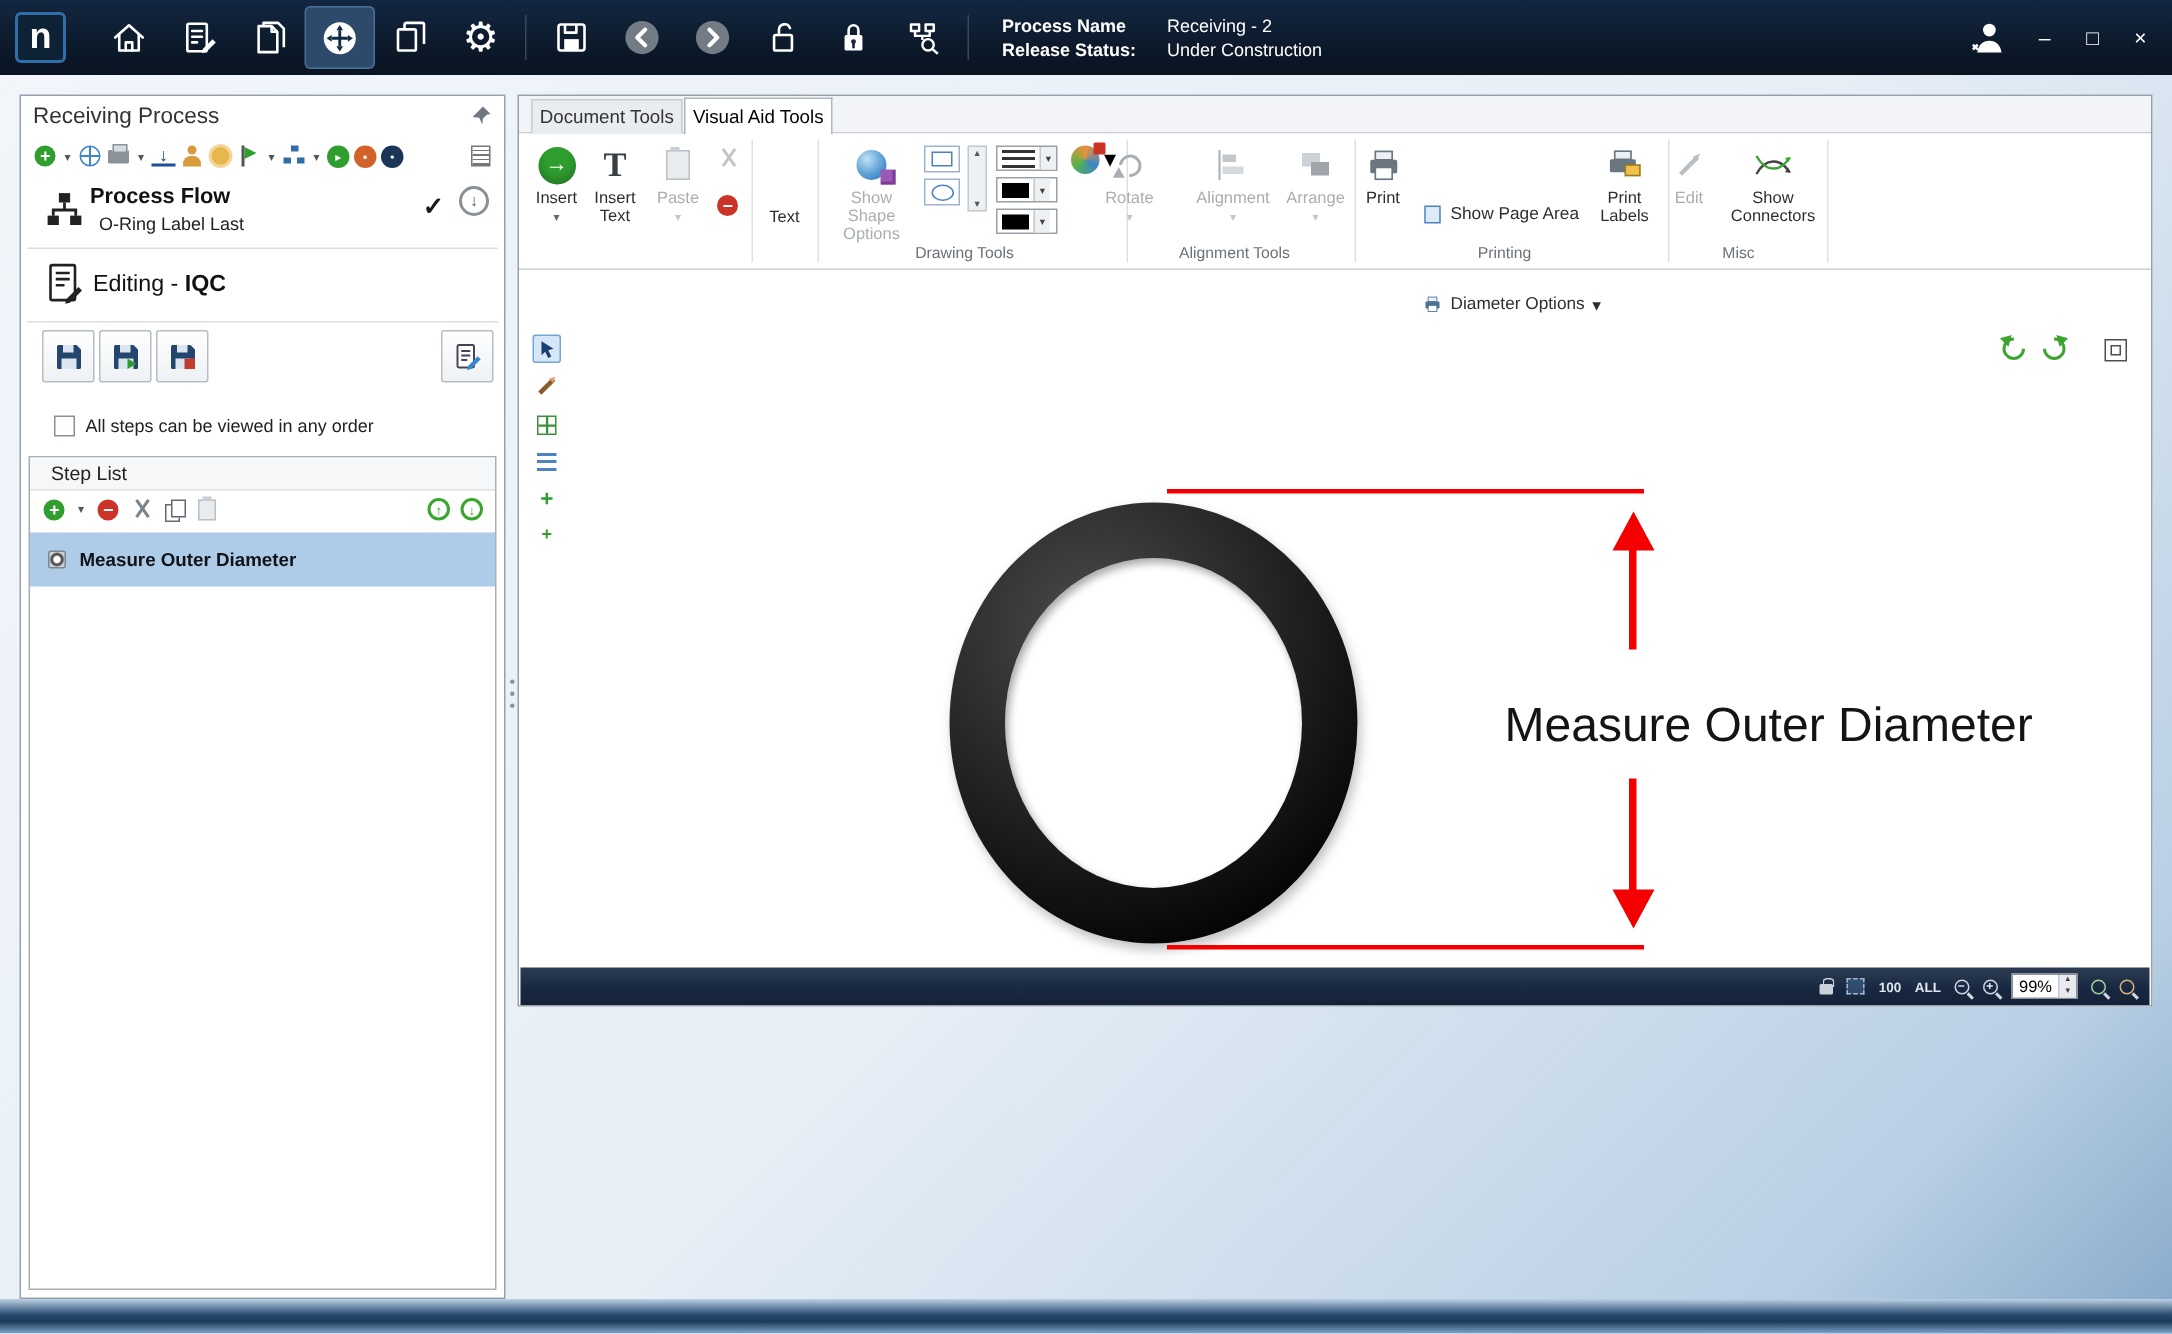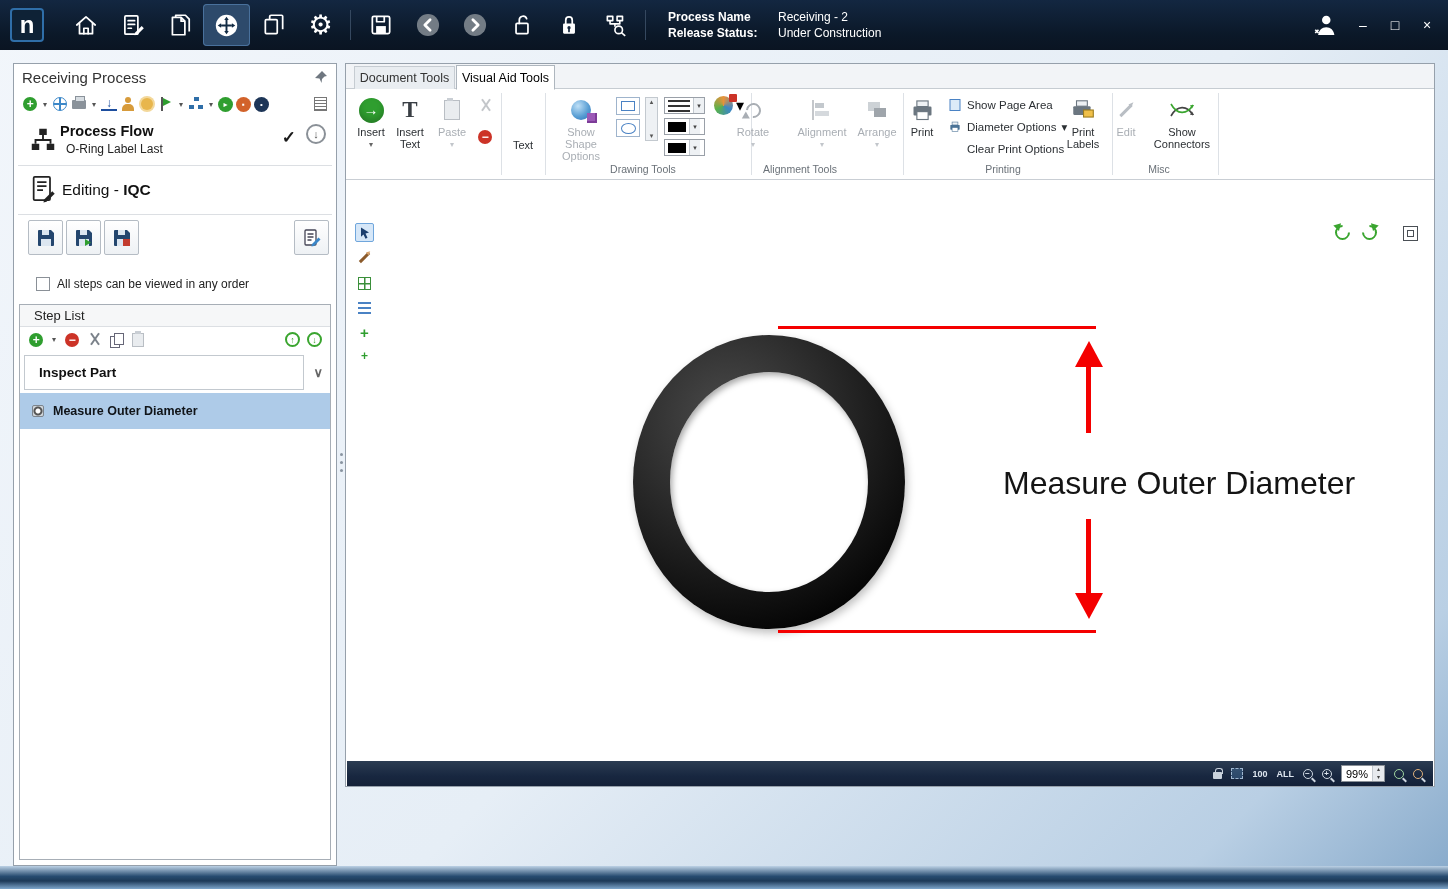--- a/index.html
+++ b/index.html
@@ -23,21 +23,21 @@
   .tb-sep { width:1px; height:30px; background:#35485f; margin:0 6px; }
   .proc-info { margin-left:16px; font-size:12px; line-height:16px; white-space:nowrap; }
   .proc-info .row { display:flex;gap:18px; }
   .proc-info b { width:92px; font-weight:bold; }
   .win-right { margin-left:auto; display:flex; align-items:center; margin-right:12px; gap:14px; }
   .win-ctl { font-size:14px; color:#fff; width:18px; text-align:center; cursor:default; }
 
   
   .left-panel { position:absolute; left:13px; top:63px; width:324px; height:803px; background:#fff;
     border:1px solid #96a0ab; font-size:12px; color:#222; }
-  .main-panel { position:absolute; left:345px; top:63px; width:1090px; height:724px; background:#fff;
+  .main-panel { position:absolute; left:345px; top:63px; width:1090px; height:608px; background:#fff;
     border:1px solid #96a0ab; }
   .splitter { position:absolute; left:338px; top:63px; width:6px; height:803px; }
   .splitter i { position:absolute; left:2px; top:390px; width:3px; height:3px; border-radius:50%; background:#8a95a1;
     box-shadow:0 8px 0 #8a95a1, 0 16px 0 #8a95a1; }
 
   
   .lp-header { position:absolute; top:0; left:0; right:0; height:26px; display:flex; align-items:center; padding:0 8px; }
   .lp-title { font-size:15px; color:#333; }
   .pin { margin-left:auto; }
   .lp-toolbar { position:absolute; top:28px; left:0; right:0; height:24px; display:flex; align-items:center; padding:0 8px; gap:3px; }
@@ -135,21 +135,21 @@
   .lines-ic { width:22px; height:12px; background:repeating-linear-gradient(180deg,#333 0 2px,transparent 2px 5px); }
   .combo { display:flex; align-items:center; border:1px solid #9aa0a8; background:#fff; height:17px; }
   .combo .sw { width:18px; height:10px; background:#000; margin:0 3px; }
   .combo .cc { width:11px; height:100%; background:#eef1f4; border-left:1px solid #c3c9cf; font-size:7px; color:#444;
     display:flex; align-items:center; justify-content:center; }
   .paint { width:19px; height:19px; border-radius:50%; background:conic-gradient(#e8923a,#3b87c8,#58b14c,#e8923a); position:relative; }
   .paint::after { content:""; position:absolute; right:-4px; top:-2px; width:8px; height:8px; background:#cc3327; border-radius:1px; }
   .arc { width:15px; height:15px; border:2.5px solid #a9aeb4; border-radius:50%; border-left-color:transparent; transform:rotate(-40deg); position:relative; }
   .arc::after { content:""; position:absolute; left:-6px; top:-3px; border:4px solid transparent; border-bottom:7px solid #a9aeb4; transform:rotate(40deg); }
   .pr-stack { position:absolute; left:602px; top:5px; width:160px; font-size:11.5px; color:#2b2f33; }
-  .pr-item { display:flex; align-items:center; gap:5px; height:22px; }
+  .pr-item { display:flex; align-items:center; gap:5px; height:22px;margin-top:38px; }
   .pencil-g { width:16px; height:3px; background:#b9bec4; transform:rotate(-45deg); position:relative; }
   .pencil-g::after { content:""; position:absolute; right:-5px; top:-1px; border:2.5px solid transparent; border-left:5px solid #b9bec4; }
 
   
   .docbar { position:absolute; top:121px; left:8px; right:8px; height:22px; }
   .doc-input { position:absolute; left:0; top:0; width:1007px; height:21px; border:1px solid #8b9299; background:#fff;
     font-size:12.5px; color:#222; display:flex; align-items:center; padding-left:10px; }
   .db-ic { position:absolute; top:1px; width:20px; height:20px; display:flex; align-items:center; justify-content:center; }
   .canvas { position:absolute; left:1px; right:1px; top:151px; bottom:26px; background:#fff; overflow:hidden; }
   .ct { position:absolute; left:8px; width:19px; height:19px; display:flex; align-items:center; justify-content:center; }
@@ -453,24 +453,20 @@
           </span>
         <span class="sl-right">
           <span class="ring-btn">
               <span>↑</span>
             </span>
           <span class="ring-btn">
               <span>↓</span>
             </span>
         </span>
       </div>
-      <div class="group-row">
-        <span>Inspect Part</span>
-        <span class="group-chev">∨</span>
-      </div>
       <div class="step-row">
         <span class="thumb"></span>
         <span class="lbl">Measure Outer Diameter</span>
       </div>
     </div>
   </div>
 
   <div class="splitter">
       <i></i>
     </div>
@@ -583,21 +579,21 @@
       <div class="rb dis" style="left:506px;width:50px;">
         <span class="ric">
             <svg width="24" height="22" viewBox="0 0 24 22">
               <rect x="3" y="3" width="12" height="9" fill="#cdd2d6"></rect>
               <rect x="9" y="9" width="12" height="9" fill="#9fa5ab"></rect>
             </svg>
           </span>
         <span>Arrange</span>
         <span class="cap">▾</span>
       </div>
-      <span class="glabel" style="left:454px;">Alignment Tools</span>
+      <span class="glabel" style="left:477px;">Alignment Tools</span>
       <div class="gsep" style="left:557px;"></div>
 
       <div class="rb" style="left:553px;width:46px;">
         <span class="ric">
             <svg width="27" height="27" viewBox="0 0 24 24">
               <rect x="7" y="3.5" width="10" height="5" fill="#eef1f4" stroke="#6b7680"></rect>
               <rect x="4" y="8.5" width="16" height="8" rx="1" fill="#6b7680"></rect>
               <rect x="7" y="13" width="10" height="7" fill="#fff" stroke="#6b7680"></rect>
             </svg>
           </span>

